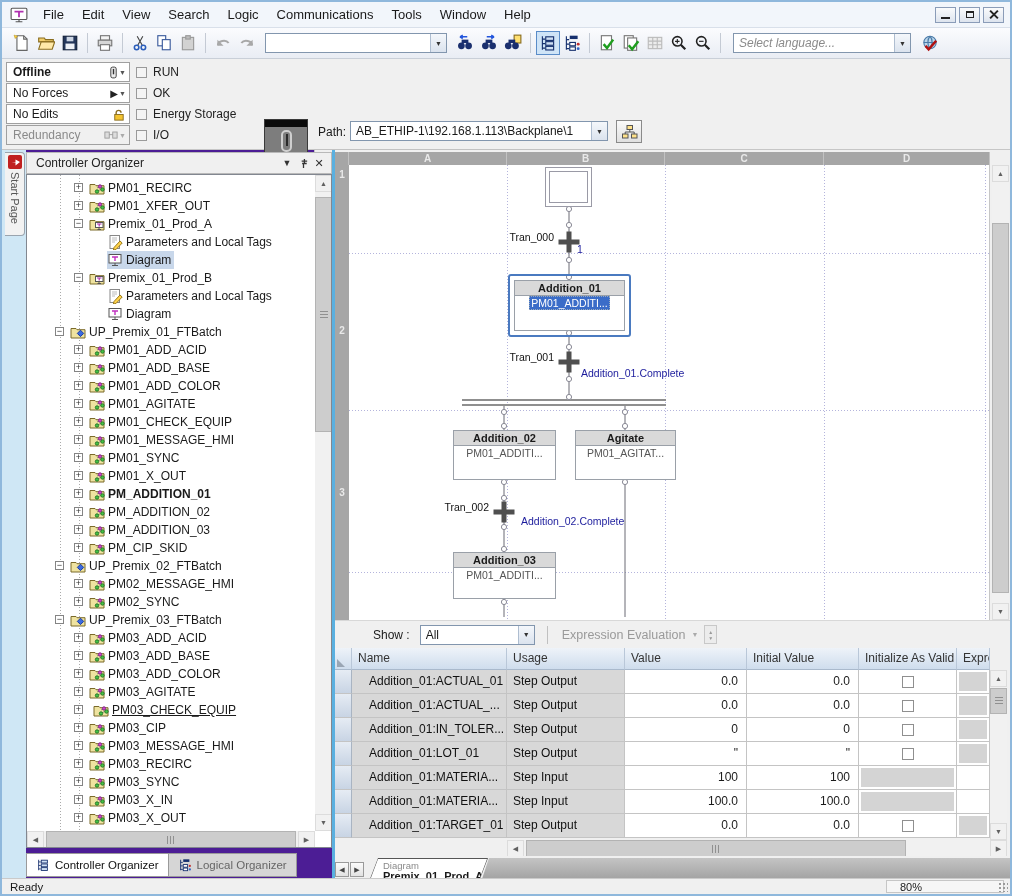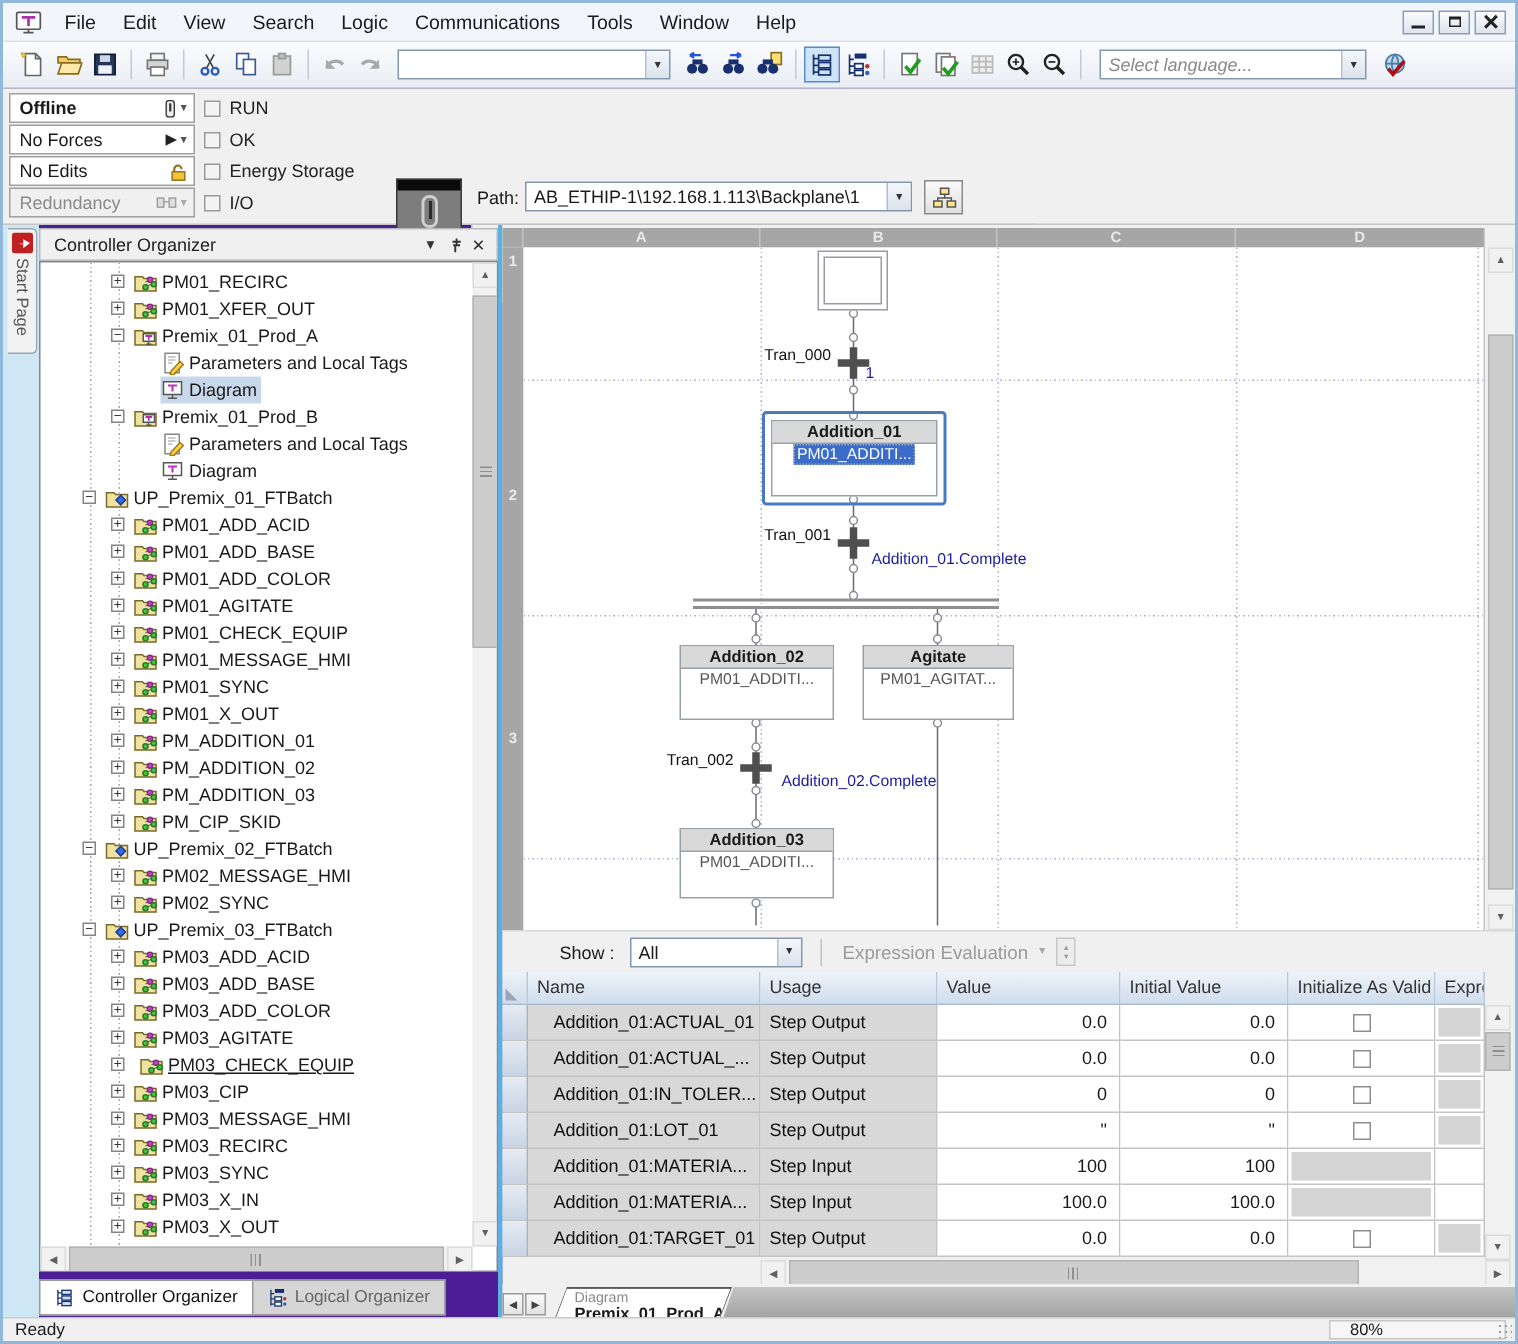--- a/index.html
+++ b/index.html
@@ -792,21 +792,21 @@
           <span style="position: absolute; left: 62px; top: 0px; height: 18px; display: flex; align-items: center;">
             <span style="width: 16px; height: 16px;">
               <svg viewBox="0 0 16 16" width="16" height="16">
                 <path d="M1 4.5h5l1 1.2h8v8.3H1z" fill="#efe3a0" stroke="#7a6a2a"></path>
                 <path d="M8 8l3-1.5M11 6.5L13.5 9M8 11l5.5-2" stroke="#666" stroke-width=".7"></path>
                 <circle cx="11" cy="6.5" r="1.7" fill="#d040d0" stroke="#803080"></circle>
                 <circle cx="13.5" cy="9.5" r="1.7" fill="#44c544" stroke="#2a7a2a"></circle>
                 <circle cx="8" cy="11.5" r="1.7" fill="#44c544" stroke="#2a7a2a"></circle>
               </svg>
             </span>
-            <span class="tlabel" style="position: static;">PM_ADDITION_01</span>
+            <span class="tlabel" style="position: static; font-weight: bold;">PM_ADDITION_01</span>
           </span>
         </div>
         <div class="trow" style="top: 328px; left: 0px; width: 287px;">
           <span class="texp" style="left: 47px; top: 4px;">+</span>
           <span style="position: absolute; left: 62px; top: 0px; height: 18px; display: flex; align-items: center;">
             <span style="width: 16px; height: 16px;">
               <svg viewBox="0 0 16 16" width="16" height="16">
                 <path d="M1 4.5h5l1 1.2h8v8.3H1z" fill="#efe3a0" stroke="#7a6a2a"></path>
                 <path d="M8 8l3-1.5M11 6.5L13.5 9M8 11l5.5-2" stroke="#666" stroke-width=".7"></path>
                 <circle cx="11" cy="6.5" r="1.7" fill="#d040d0" stroke="#803080"></circle>

